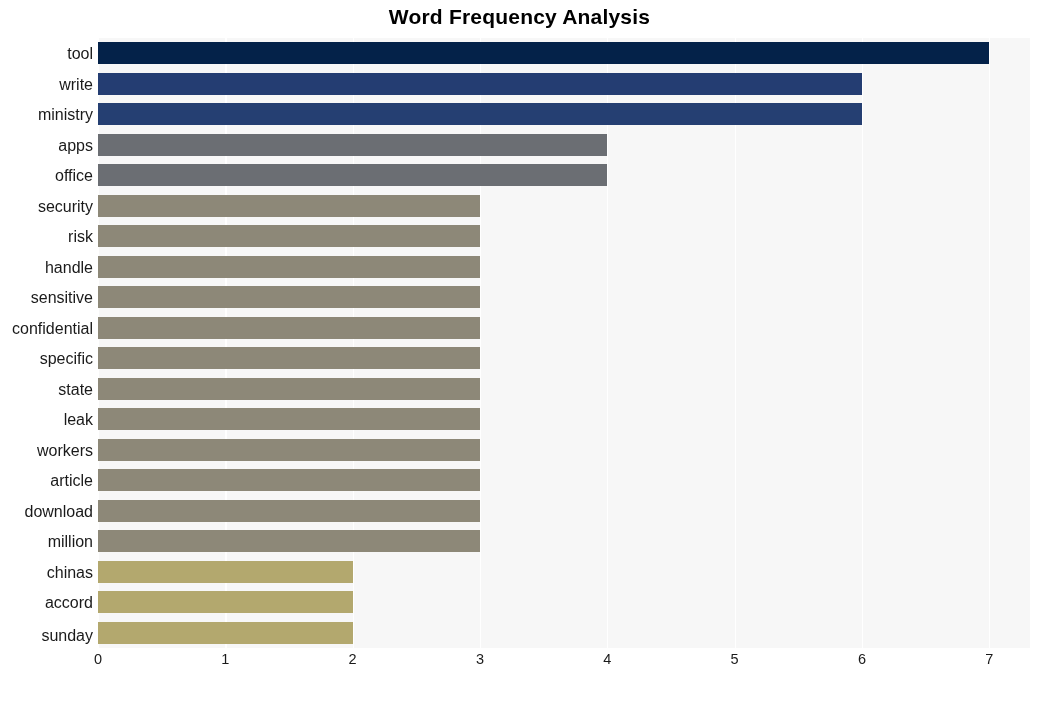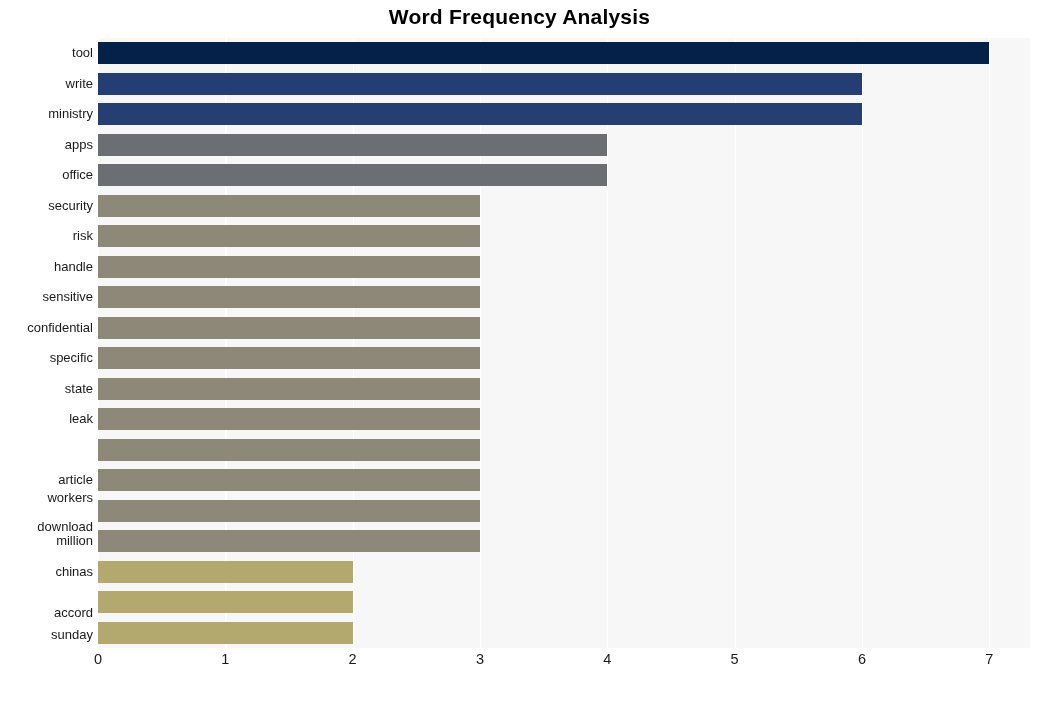--- a/index.html
+++ b/index.html
@@ -90,21 +90,21 @@
     left: 0;
     top: 38px;
     width: 93px;
     height: 610px;
   }
   .y-tick-label {
     position: absolute;
     right: 0;
     width: 93px;
     text-align: right;
-    font-size: 13px;
+    font-size: 16px;
     color: #1a1a1a;
     white-space: nowrap;
     line-height: 1;
   }
 
   
   #x-axis-labels {
     position: absolute;
     left: 98px;
     top: 652px;
@@ -221,26 +221,26 @@
       <div class="y-tick-label" style="top: 99.75px;">apps</div>
       <div class="y-tick-label" style="top: 130.25px;">office</div>
       <div class="y-tick-label" style="top: 160.75px;">security</div>
       <div class="y-tick-label" style="top: 191.25px;">risk</div>
       <div class="y-tick-label" style="top: 221.75px;">handle</div>
       <div class="y-tick-label" style="top: 252.25px;">sensitive</div>
       <div class="y-tick-label" style="top: 282.75px;">confidential</div>
       <div class="y-tick-label" style="top: 313.25px;">specific</div>
       <div class="y-tick-label" style="top: 343.75px;">state</div>
       <div class="y-tick-label" style="top: 374.25px;">leak</div>
-      <div class="y-tick-label" style="top: 404.75px; margin-top: 48px;">workers</div>
+      <div class="y-tick-label" style="top: 404.75px;">workers</div>
       <div class="y-tick-label" style="top: 435.25px;">article</div>
-      <div class="y-tick-label" style="top: 465.75px; margin-top: 16px;">download</div>
+      <div class="y-tick-label" style="top: 465.75px;">download</div>
       <div class="y-tick-label" style="top: 496.25px;">million</div>
       <div class="y-tick-label" style="top: 526.75px; padding-left: 7px;">chinas</div>
-      <div class="y-tick-label" style="top: 557.25px; margin-top: 11px;">accord</div>
+      <div class="y-tick-label" style="top: 557.25px;">accord</div>
       <div class="y-tick-label" style="top: 590px;">sunday</div>
     </div>
 
   <div id="x-axis-labels">
       <div class="x-tick-label" style="left: 0px;">0</div>
       <div class="x-tick-label" style="left: 127.322px;">1</div>
       <div class="x-tick-label" style="left: 254.645px;">2</div>
       <div class="x-tick-label" style="left: 381.967px;">3</div>
       <div class="x-tick-label" style="left: 509.29px;">4</div>
       <div class="x-tick-label" style="left: 636.612px;">5</div>

